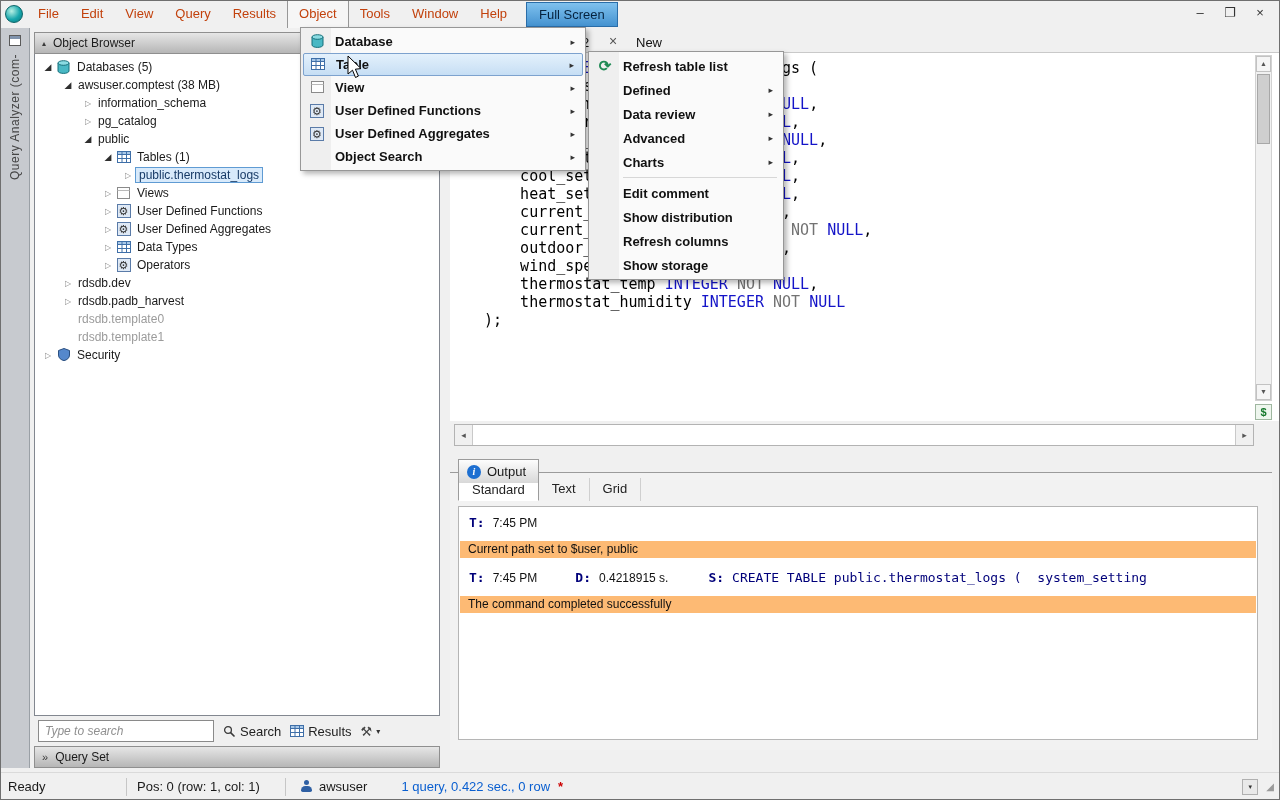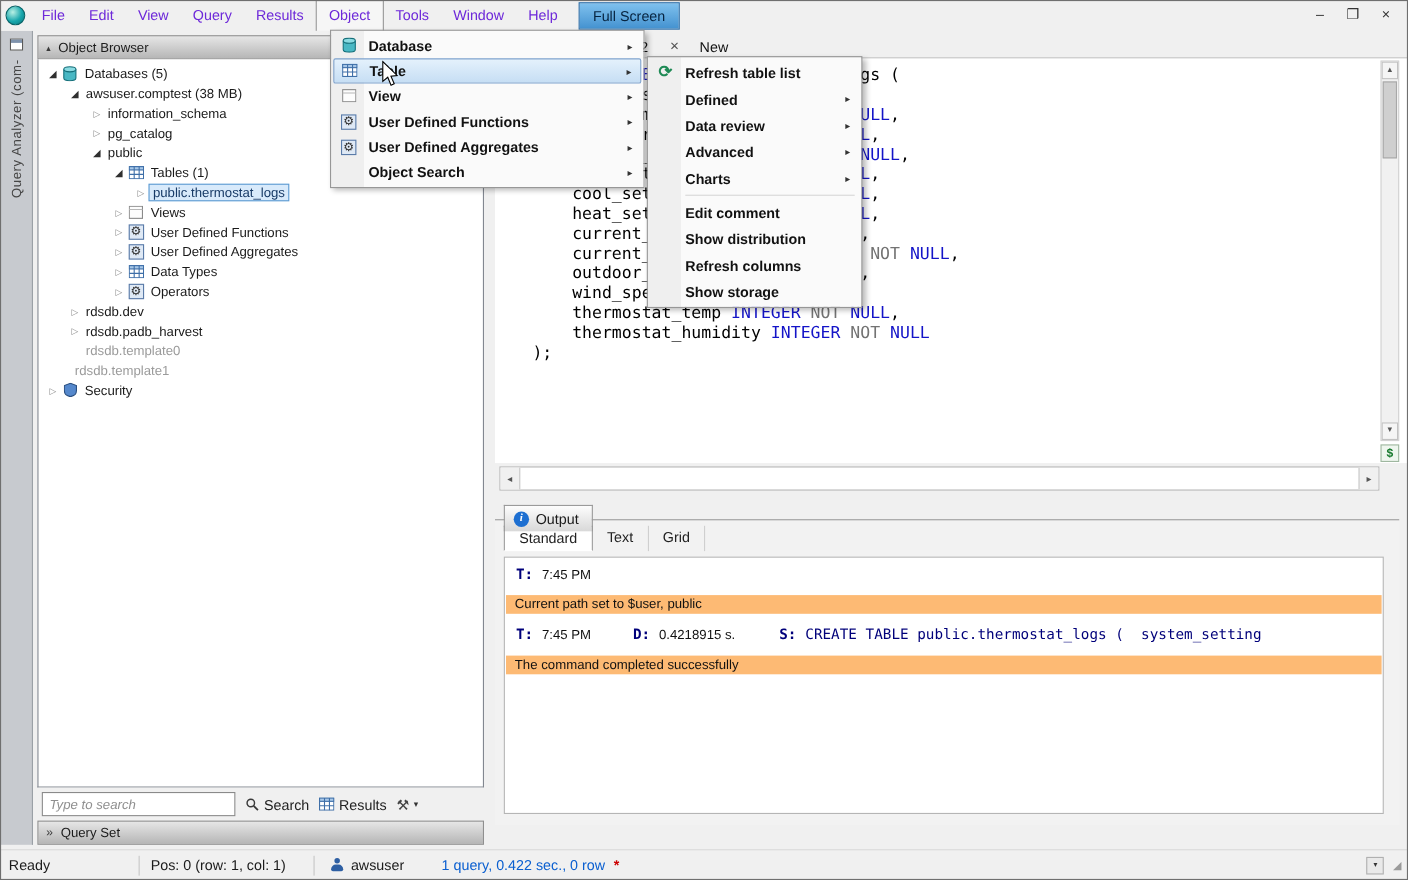--- a/index.html
+++ b/index.html
@@ -8,21 +8,21 @@
     position:relative; overflow:hidden; background:#f0f0f0;
     font-family:"Liberation Sans", sans-serif; font-size:12px; color:#1a1a1a;
   }
   .frame { position:absolute; inset:0; border:1px solid #6f6f6f; pointer-events:none; z-index:400; }
 
   
   .menubar { position:absolute; left:0; top:0; width:1280px; height:28px; background:#f0f0f0; display:flex; align-items:center; z-index:60; }
   .app-logo { width:18px; height:18px; border-radius:50%; margin:0 4px 0 5px; flex:none;
     background:radial-gradient(circle at 35% 32%, #b8f0e4, #18a7ad 55%, #0b767c); border:1px solid #0a6468; }
   .menu-items { display:flex; height:28px; }
-  .menu-item { padding:0 11px; height:28px; line-height:27px; font-size:13px; color:#6d28d9;text-align:right; }
+  .menu-item { padding:0 11px; height:28px; line-height:27px; font-size:13px; color:#c2410c;text-align:right; }
   .menu-item.open { background:#f6f6f6; border:1px solid #979797; border-bottom:none; line-height:25px; }
   .fullscreen-btn { margin-left:8px; height:25px; line-height:23px; padding:0 12px; font-size:13px;
     background:linear-gradient(#7fc1ee,#4492d0); border:1px solid #2a6da8; color:#06233f; }
   .win-controls { margin-left:auto; display:flex; margin-right:6px; gap:2px; }
   .win-btn { width:28px; height:20px; text-align:center; line-height:18px; color:#333; font-size:13px; }
 
   
   .left-strip { position:absolute; left:0; top:28px; width:30px; height:740px; background:#c7cacf;
     border-right:1px solid #9aa0a6; display:flex; flex-direction:column; align-items:center; padding-top:7px; z-index:5; }
   .strip-icon { width:12px; height:11px; border:1px solid #5a5a5a; background:#fff; position:relative; margin-bottom:8px; }
@@ -242,21 +242,21 @@
         <span class="tree-label">rdsdb.dev</span>
       </div>
       <div class="tree-row" style="padding-left: 26px;">
         <span class="tw-arrow">▷</span>
         <span class="tree-label">rdsdb.padb_harvest</span>
       </div>
       <div class="tree-row muted" style="padding-left: 26px;">
         <span class="tw-arrow"></span>
         <span class="tree-label">rdsdb.template0</span>
       </div>
-      <div class="tree-row muted" style="padding-left: 16px; text-align: center;">
+      <div class="tree-row muted" style="padding-left: 26px; text-align: center;">
         <span class="tw-arrow"></span>
         <span class="tree-label">rdsdb.template1</span>
       </div>
       <div class="tree-row" style="padding-left: 6px;">
         <span class="tw-arrow">▷</span>
         <span class="tw-icon"><svg width="12" height="13" viewBox="0 0 12 13">
             <path d="M6 0.5 L11.5 2.5 V7 C11.5 10 9 12 6 12.6 C3 12 0.5 10 0.5 7 V2.5 Z" fill="#5588cc" stroke="#2a4f80"></path>
           </svg></span>
         <span class="tree-label">Security</span>
       </div>

